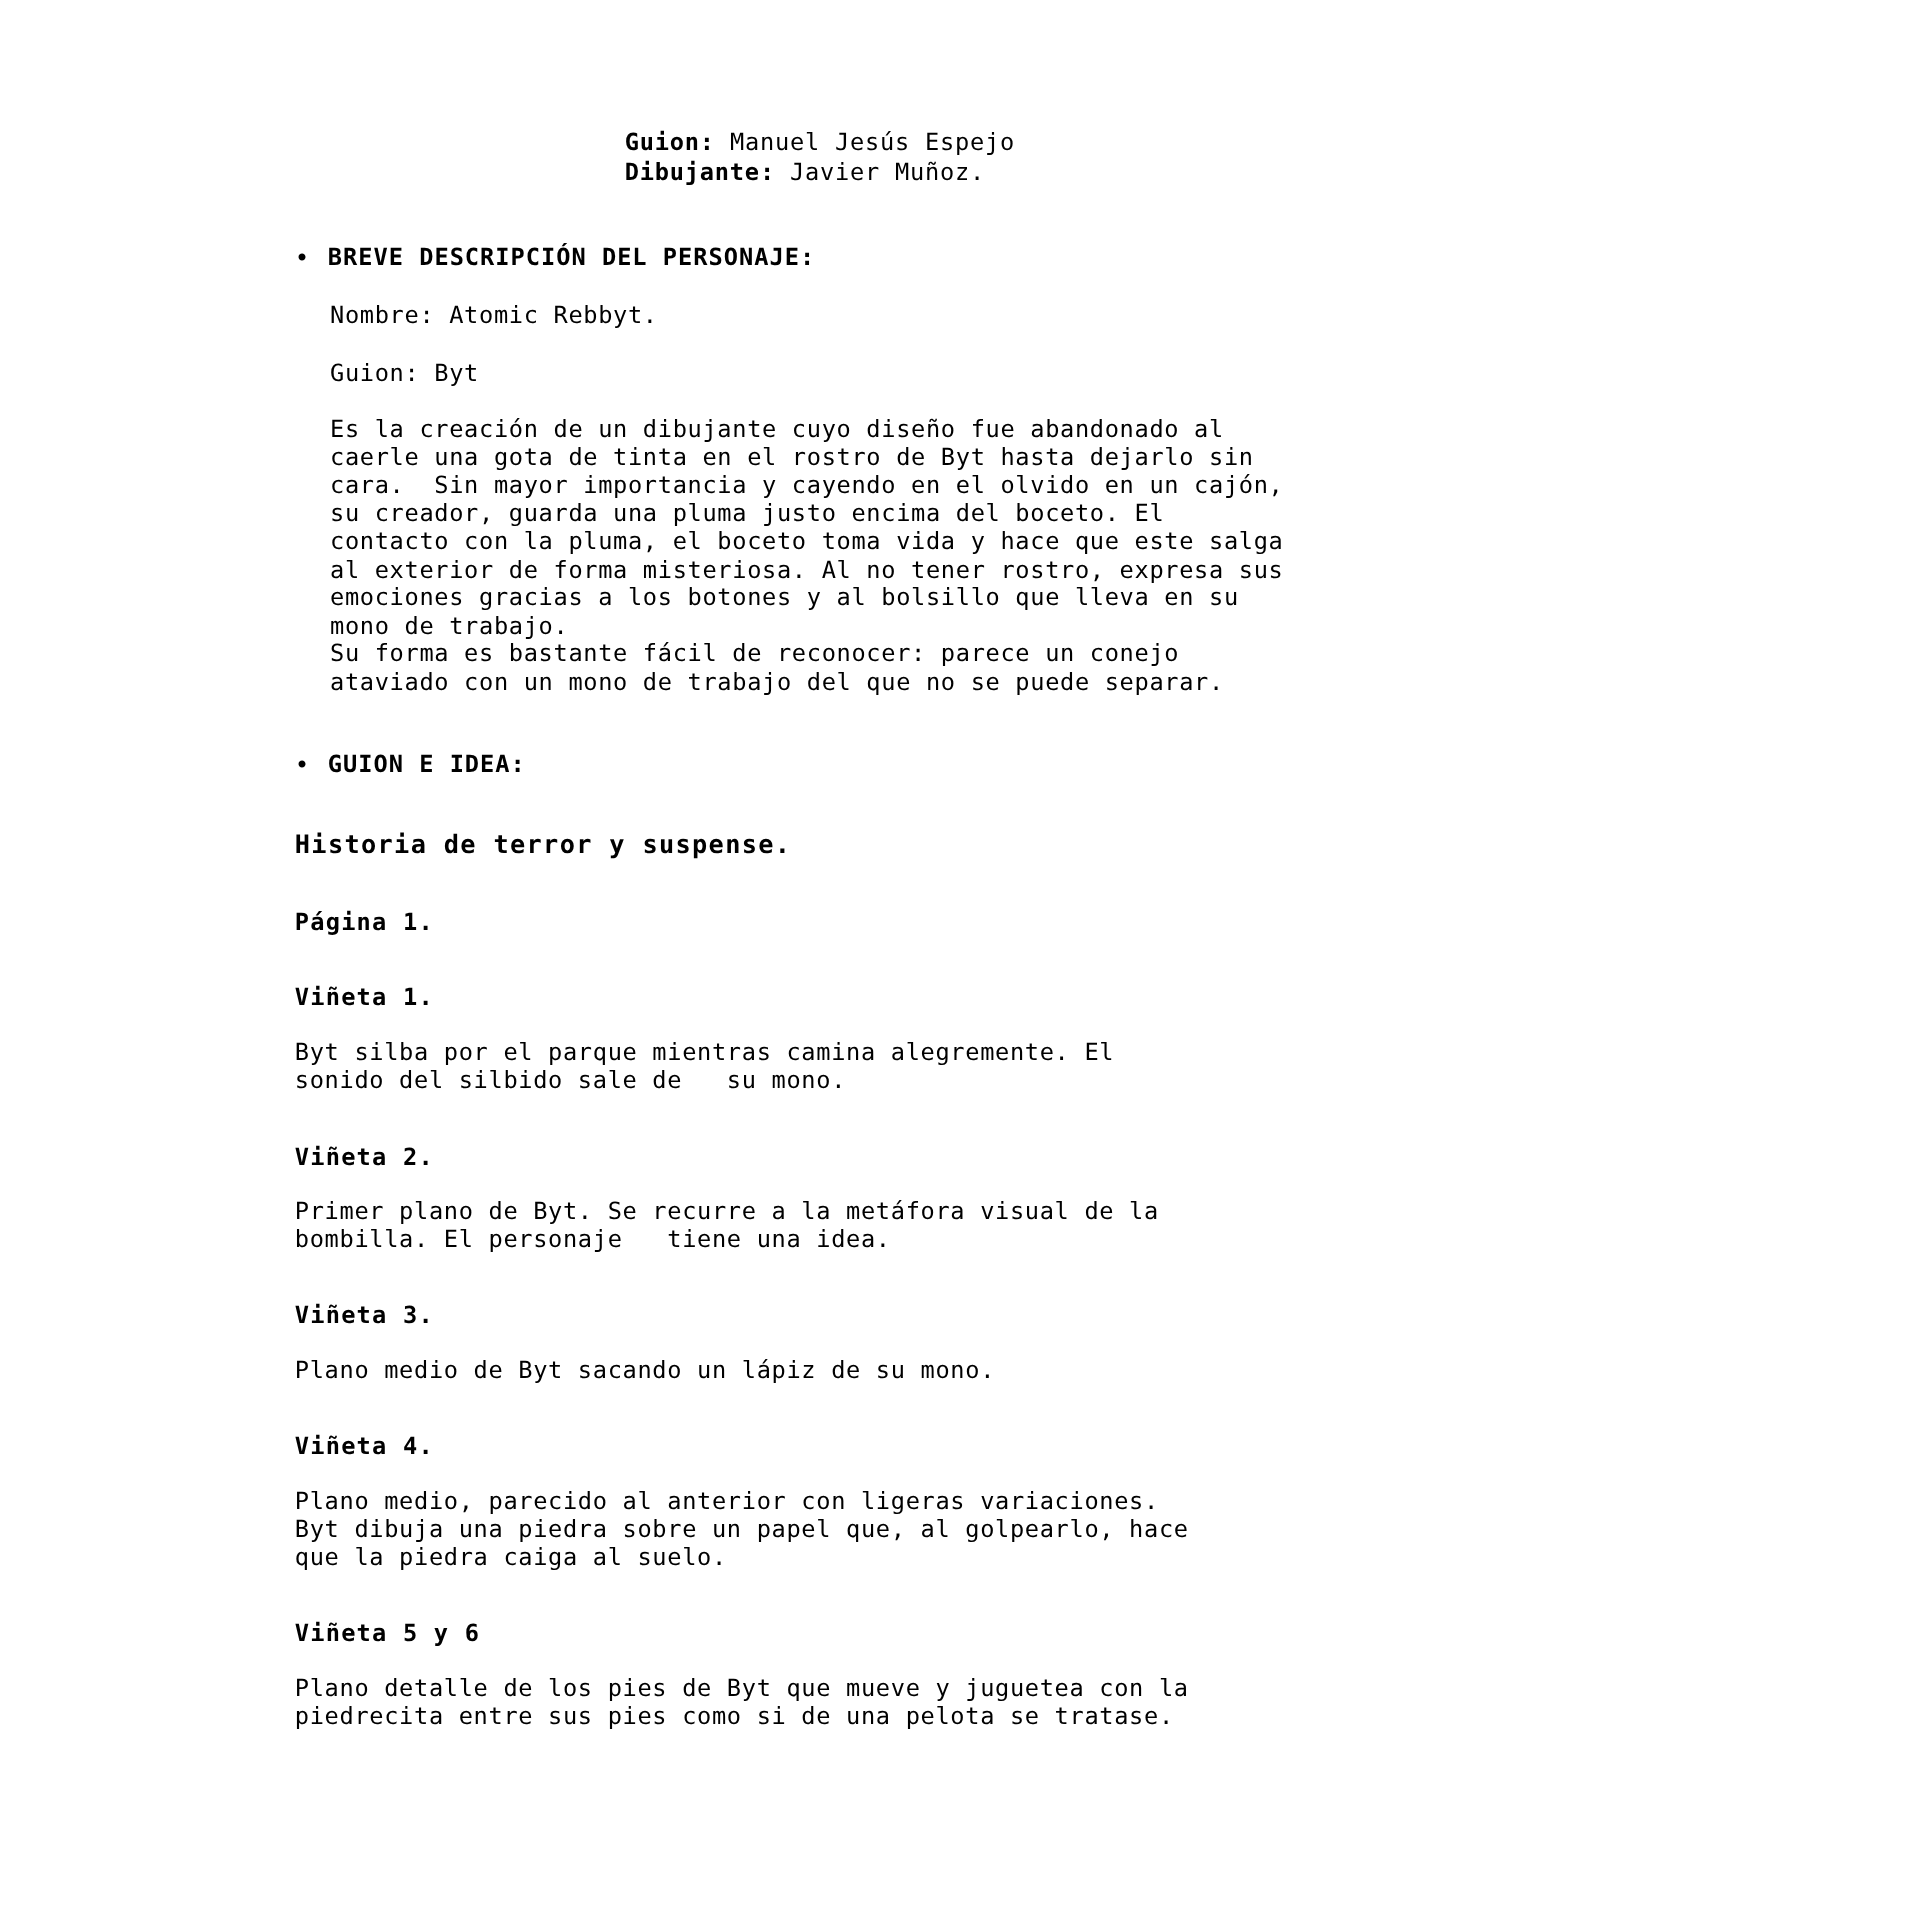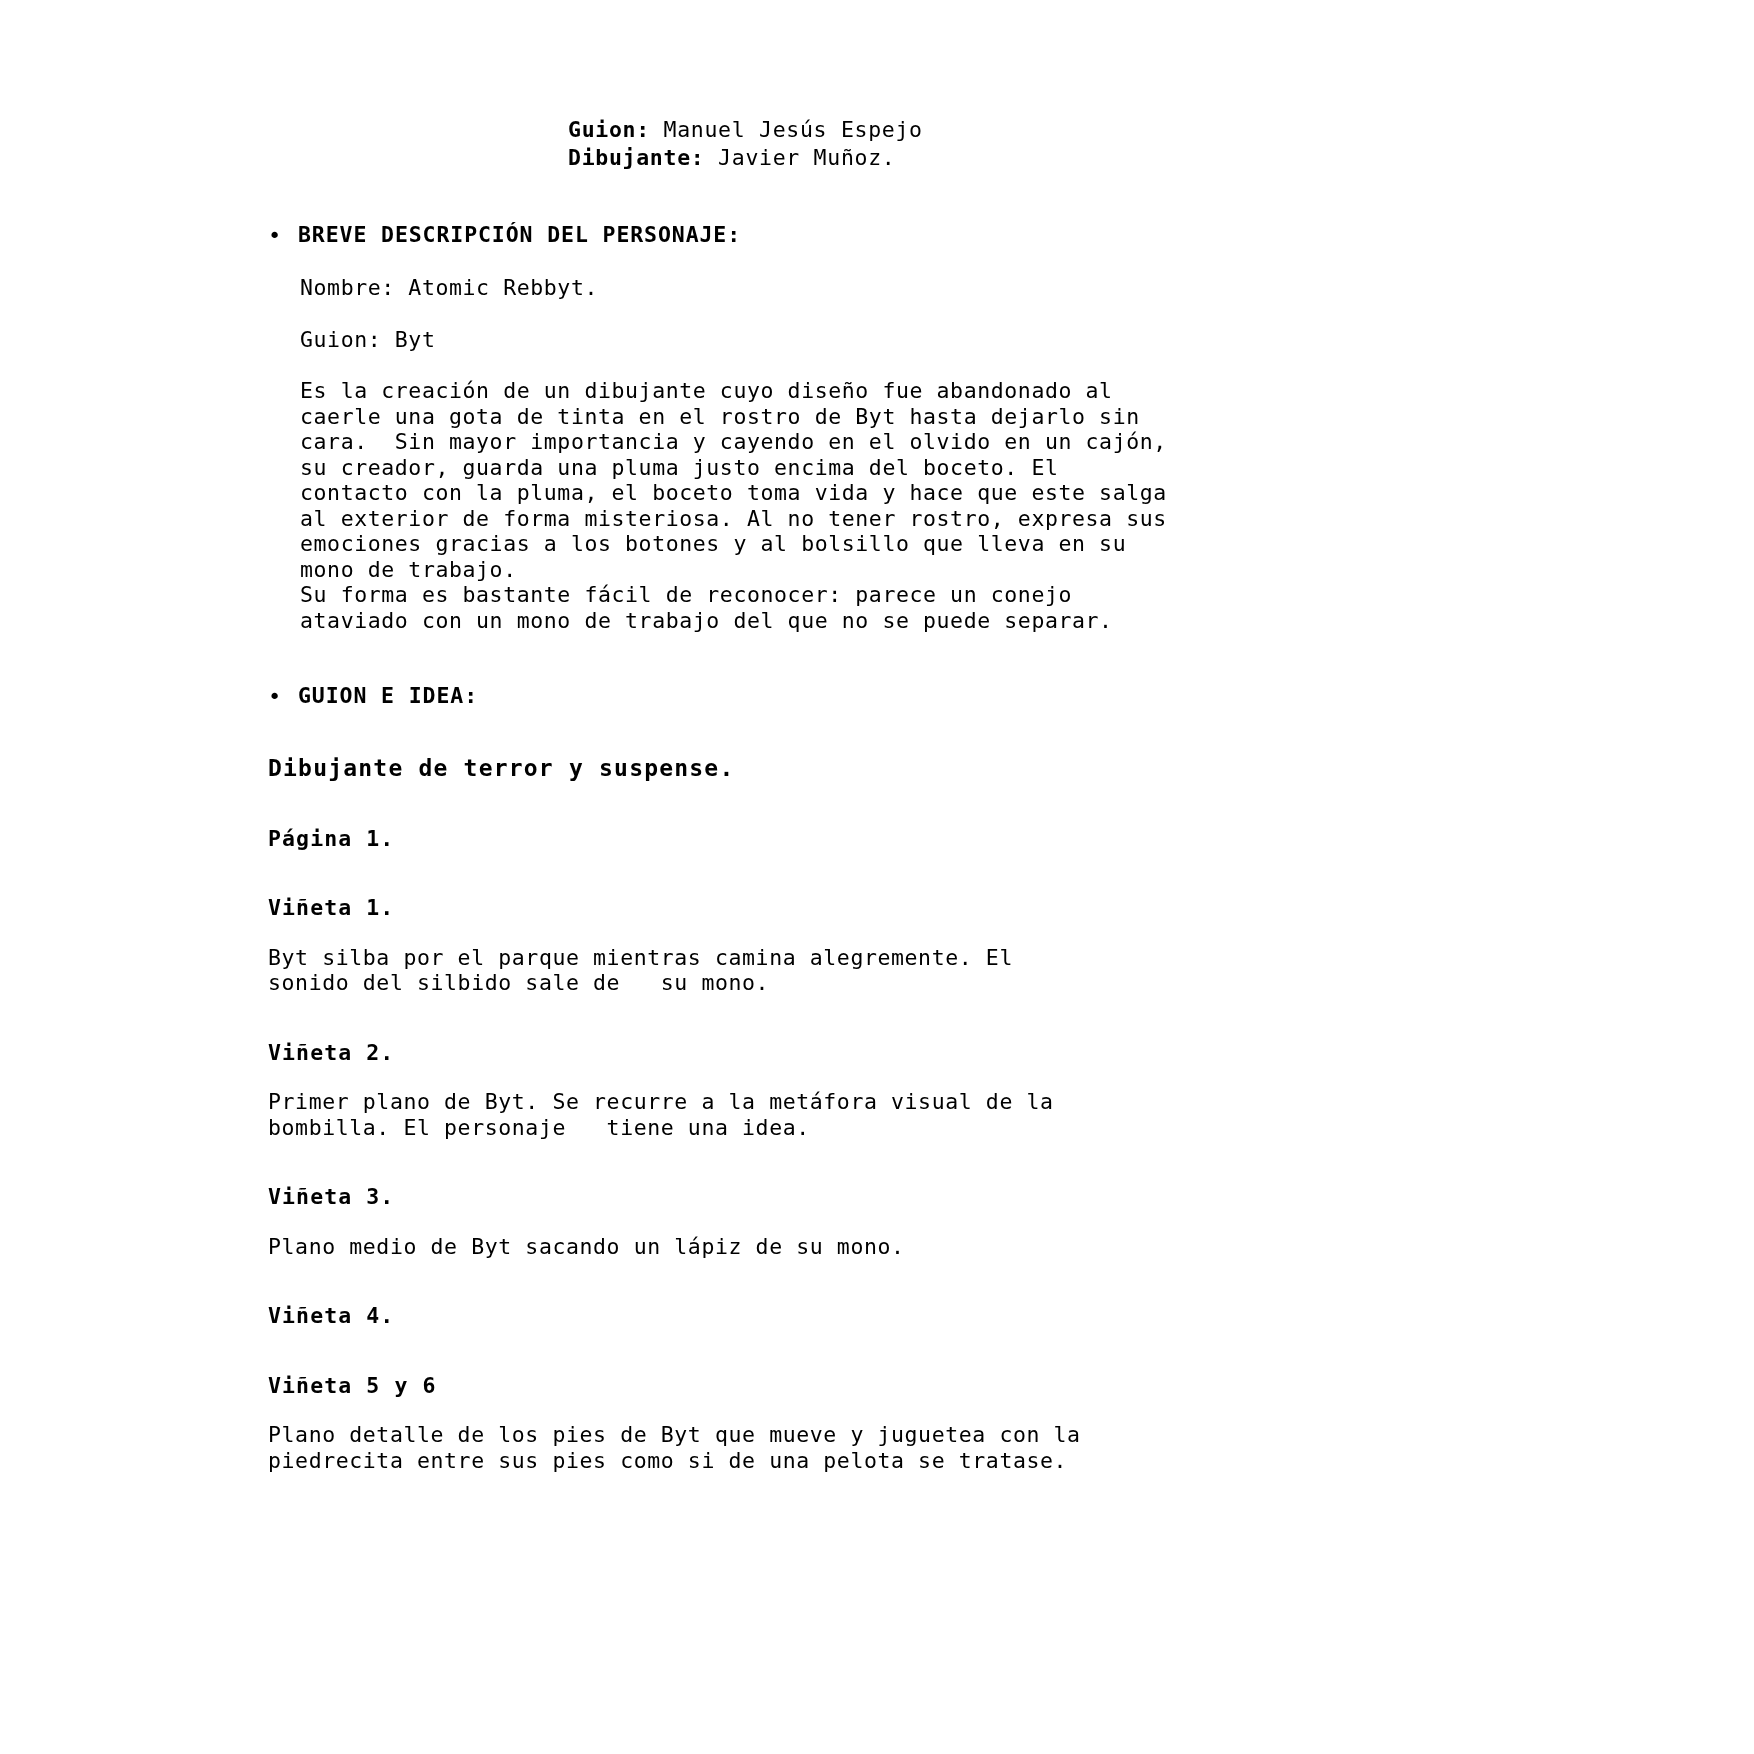--- a/index.html
+++ b/index.html
@@ -131,35 +131,38 @@
 mono de trabajo.</p>
       <p class="para blocktext">Su forma es bastante fácil de reconocer: parece un conejo
 ataviado con un mono de trabajo del que no se puede separar.</p>
     </div>
 
     <div class="bullet-row">
       <span class="bullet-dot">•</span>
       <span class="bullet-label">GUION E IDEA:</span>
     </div>
 
-    <div class="section-head">Dibujante de terror y suspense.</div>
+    <div class="section-head">Historia de terror y suspense.</div>
 
     <div class="sub-head">Página 1.</div>
 
     <div class="sub-head">Viñeta 1.</div>
     <div class="scene-text">Byt silba por el parque mientras camina alegremente. El
 sonido del silbido sale de   su mono.</div>
 
     <div class="sub-head">Viñeta 2.</div>
     <div class="scene-text">Primer plano de Byt. Se recurre a la metáfora visual de la
 bombilla. El personaje   tiene una idea.</div>
 
     <div class="sub-head">Viñeta 3.</div>
     <div class="scene-text">Plano medio de Byt sacando un lápiz de su mono.</div>
 
     <div class="sub-head">Viñeta 4.</div>
+    <div class="scene-text">Plano medio, parecido al anterior con ligeras variaciones.
+Byt dibuja una piedra sobre un papel que, al golpearlo, hace
+que la piedra caiga al suelo.</div>
 
     <div class="sub-head">Viñeta 5 y 6</div>
     <div class="scene-text">Plano detalle de los pies de Byt que mueve y juguetea con la
 piedrecita entre sus pies como si de una pelota se tratase.</div>
 
   </div>
 </div>
 
 </body></html>

